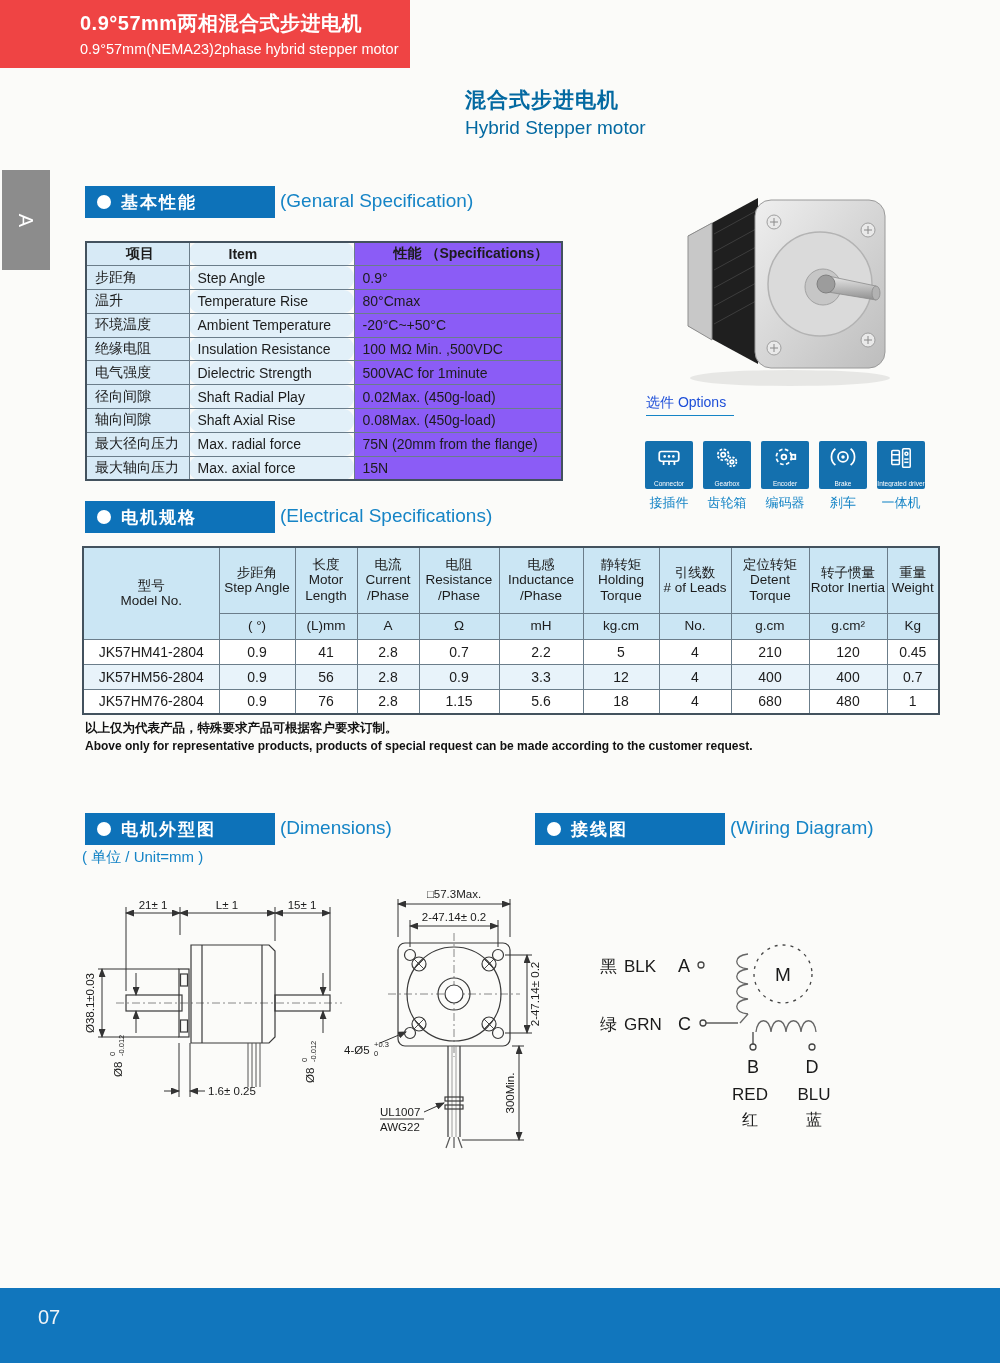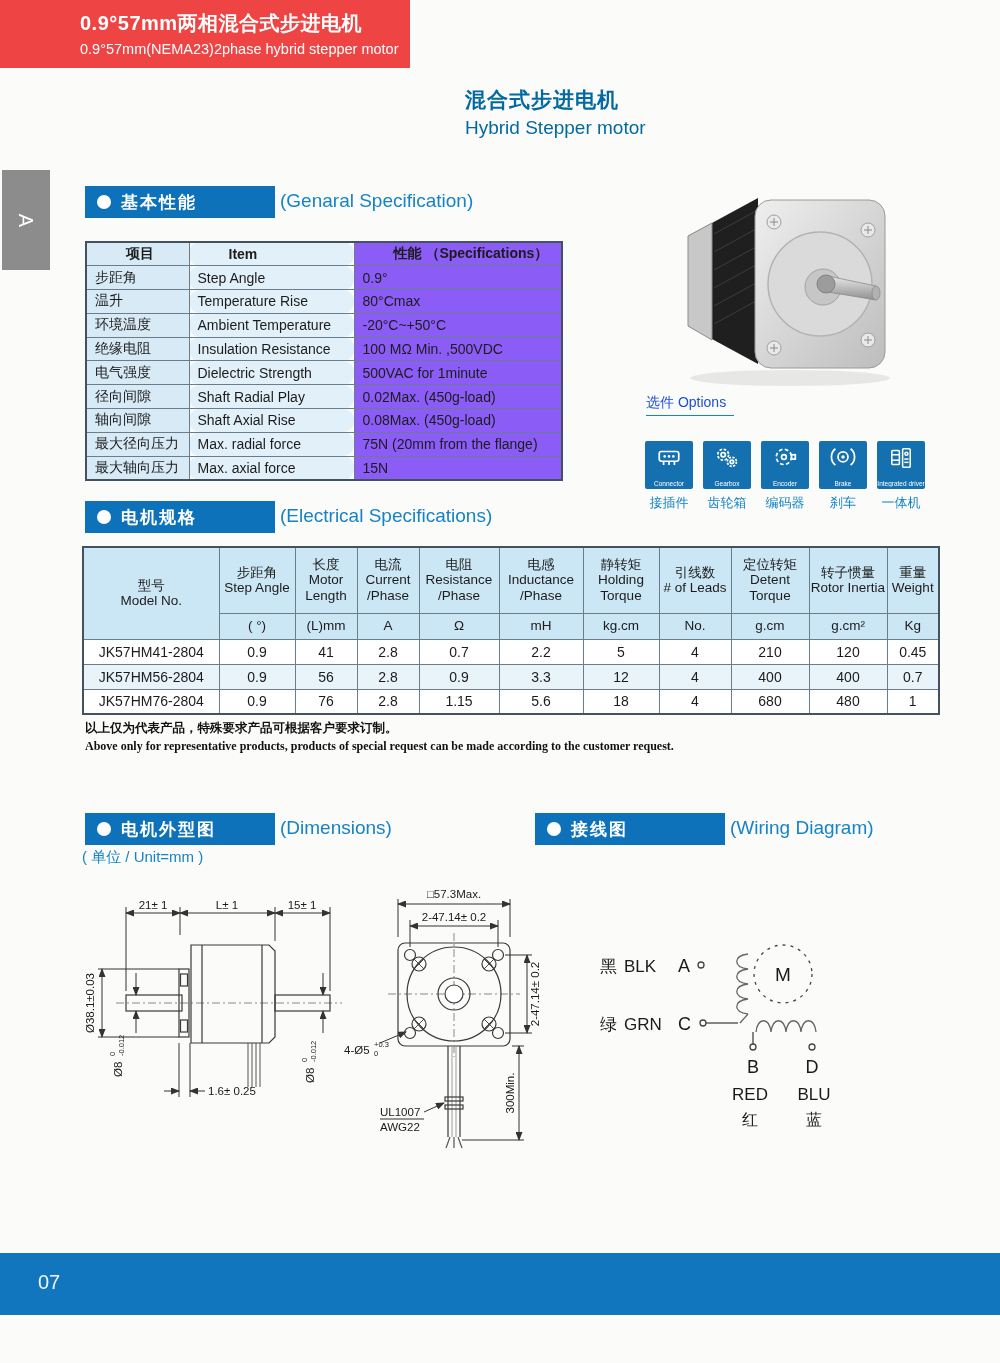--- a/index.html
+++ b/index.html
@@ -48,35 +48,35 @@
 
   
   .elec-table { position:absolute; left:82px; top:546px; width:856px; table-layout:fixed; border:2px solid #43525e; }
   .elec-table th, .elec-table td { border:1px solid #6b7d8a; text-align:center; color:#1c1c1c; font-weight:normal; }
   .elec-table thead th { background:#cbe6f4; font-size:13.5px; line-height:1.15; padding:3px 1px; }
   .elec-table thead tr.units th { font-size:13.5px; height:26px; padding:1px; }
   .elec-table thead tr.main th { height:66px; vertical-align:middle; }
   .elec-table tbody td { font-size:14px; height:25px; background:#fff; }
   .elec-table tbody tr:nth-child(2) td { background:#e8f3fa; }
 
-  .note { position:absolute; left:85px; top:720px; color:#111;font-family:Liberation Serif, serif; }
+  .note { position:absolute; left:85px; top:720px; color:#111; }
   .note-zh { font-size:12.5px; font-weight:bold; }
   .note-en { font-size:12px; font-weight:bold; margin-top:2px; }
 
   .unit-note { position:absolute; left:82px; top:848px; color:#1584c6; font-size:15px; }
 
   
   .dims-svg { position:absolute; left:80px; top:885px; }
   .wiring-svg { position:absolute; left:598px; top:932px; }
   .dims-svg text { font-family:"Liberation Sans",sans-serif; font-size:11.5px; fill:#1a1a1a; }
   .dims-svg text.tol { font-size:7.5px; }
   .wiring-svg text { font-family:"Liberation Sans",sans-serif; fill:#1a1a1a; }
 
   
-  .footer { position:absolute; left:0; top:1253px; width:1000px; height:62px; background:#1176bd; }
+  .footer { position:absolute; left:0; top:1288px; width:1000px; height:75px; background:#1176bd; }
   .page-num { position:absolute; left:38px; top:18px; color:#f0f4f7; font-size:20px; }
 </style>
 </head>
 <body>
 
 <div id="page">
 
   <div class="hdr-box">
     <div class="hdr-title">0.9°57mm两相混合式步进电机</div>
     <div class="hdr-sub">0.9°57mm(NEMA23)2phase hybrid stepper motor</div>

